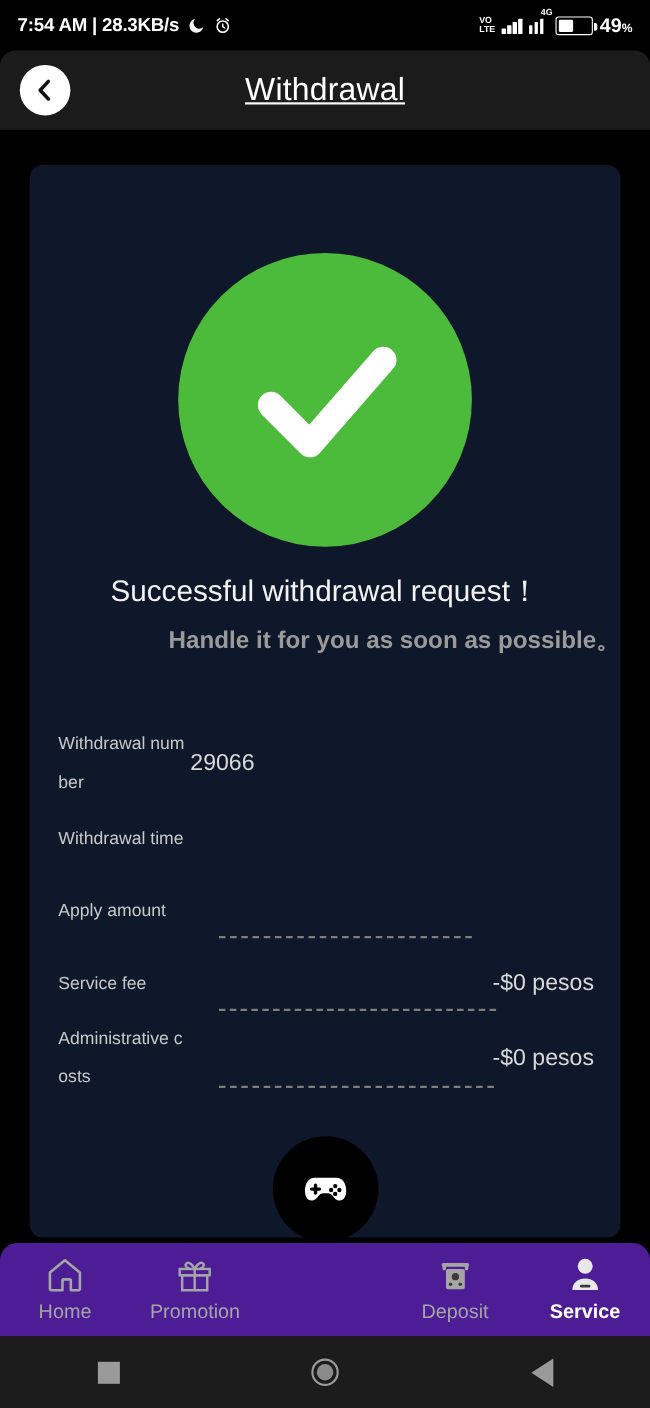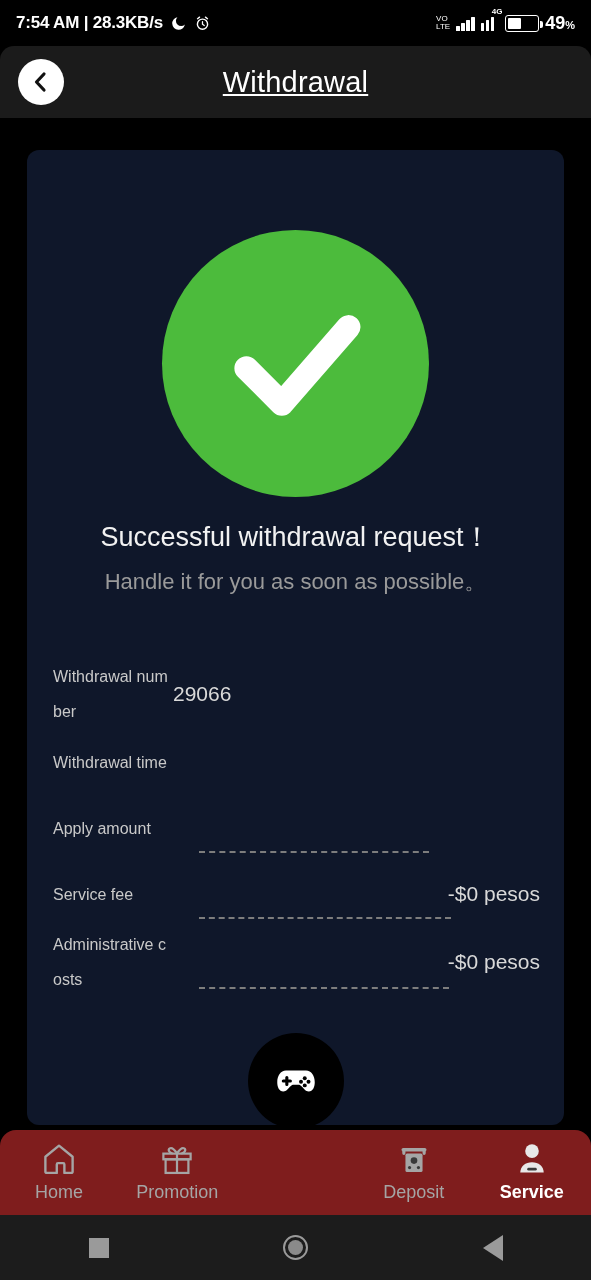--- a/index.html
+++ b/index.html
@@ -13,21 +13,21 @@
 
   
   .statusbar {
     position:absolute; top:0; left:0; width:591px; height:46px;
     display:flex; align-items:center; justify-content:space-between;
     padding:0 16px; color:#fff;
   }
   .sb-left { display:flex; align-items:center; gap:7px;
     font-size:17px; font-weight:bold; letter-spacing:-0.2px; }
   .sb-right { display:flex; align-items:center; gap:6px; font-size:16px; font-weight:bold; }
-  .volte { font-size:8px; line-height:8.5px; font-weight:normal; text-align:left; }
+  .volte { font-size:8px; line-height:8.5px; font-weight:bold; text-align:left; }
   .bars { display:flex; align-items:flex-end; gap:1.5px; height:15px; }
   .bars i { display:block; width:3.5px; background:#fff; border-radius:0.5px; }
   .bars i:nth-child(1){height:5px;} .bars i:nth-child(2){height:8px;}
   .bars i:nth-child(3){height:11px;} .bars i:nth-child(4){height:14px;}
   .sig2 { position:relative; }
   .g4 { position:absolute; top:-9px; left:11px; font-size:8px; font-weight:bold; }
   .batt { position:relative; width:34px; height:17px; border:1.8px solid #fff;
     border-radius:3px; display:flex; align-items:center; padding:2px; }
   .batt::after { content:""; position:absolute; right:-5px; top:5px;
     width:3px; height:7px; background:#fff; border-radius:0 2px 2px 0; }
@@ -59,22 +59,22 @@
   .check-wrap { display:flex; justify-content:center; margin-top:80px; }
   .check-circle {
     width:267px; height:267px; border-radius:50%;
     background:#4CBB3C; display:flex; align-items:center; justify-content:center;
   }
   .headline {
     margin-top:22px; text-align:center; color:#f2f2f2;
     font-size:27px; font-weight:400;
   }
   .subline {
-    margin-top:12px; text-align:center; color:#9a9a9a;
-    font-size:22px; font-weight:400;
+    margin-top:12px; text-align:right; color:#9a9a9a;
+    font-size:22px; font-weight:700;
   }
 
   .rows { margin-top:62px; padding:0 0 0 26px; }
   .row { position:relative; display:flex; align-items:center; min-height:66px; }
   .row-label {
     width:120px; flex:0 0 120px; color:#c9c9c9;
     font-size:16px; line-height:35px; word-break:break-all;
   }
   .row-value { color:#d9d9d9; font-size:21px; line-height:28px; }
   .row.amount .row-value { margin-left:auto; padding-right:24px; white-space:nowrap; }
@@ -82,21 +82,21 @@
     position:absolute; left:146px; bottom:8px; height:0;
     border-top:2px dashed #7d7d7d;
   }
   .dash.w1 { width:230px; }
   .dash.w2 { width:252px; }
   .dash.w3 { width:250px; }
 
   
   .bottomnav {
     position:absolute; left:0; bottom:65px; width:591px; height:85px;
-    background:#7f1d1d; border-radius:16px 16px 0 0;
+    background:#4c1d95; border-radius:16px 16px 0 0;
     display:flex; align-items:flex-start; justify-content:space-around;
     padding-top:10px;
   }
   .navitem {
     width:118px; display:flex; flex-direction:column;
     align-items:center; gap:4px;
   }
   .navitem .lbl { font-size:18px; color:#a5a5a5; }
   .navitem.active .lbl { color:#ffffff; font-weight:bold; }
   .navitem.spacer { visibility:hidden; }

